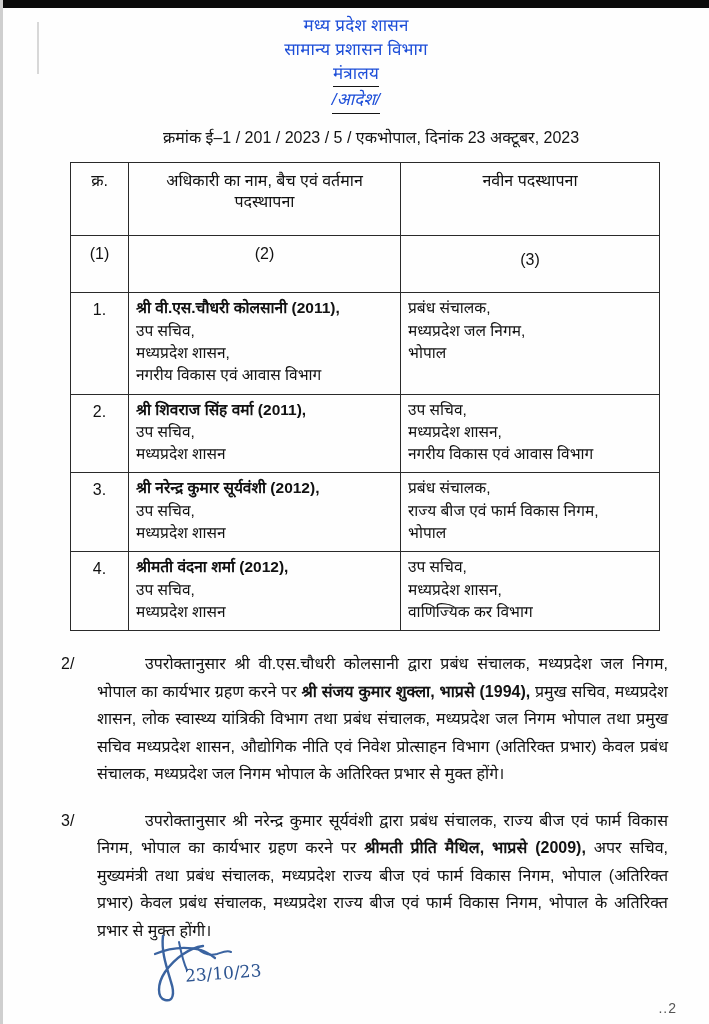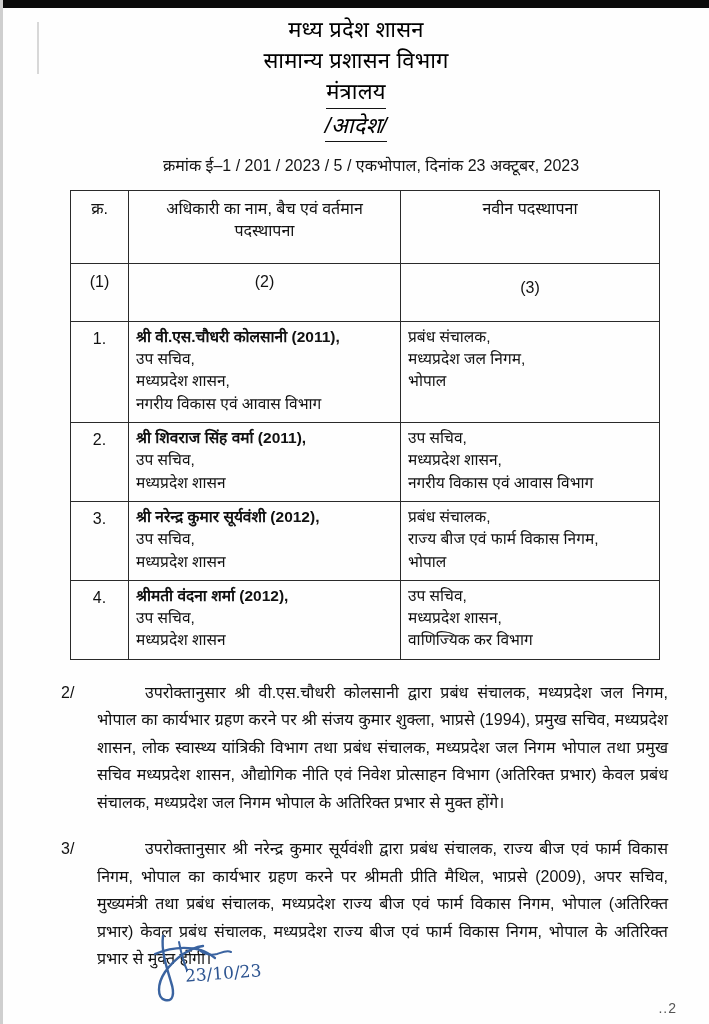--- a/index.html
+++ b/index.html
@@ -43,22 +43,22 @@
     padding: 14px 33px 0 33px;
     z-index: 3;
   }
 
   
   .doc-header {
     text-align: center;
     line-height: 1.42;
   }
   .doc-header .h-line {
-    font-size: 22px;
-    color: #000000;
+    font-size: 17px;
+    color: #1d4ed8;
     letter-spacing: 0.2px;
   }
   .doc-header .h-underline {
     display: inline-block;
     border-bottom: 1.4px solid #141414;
     padding-bottom: 0px;
     text-align: right;
   }
   .order-word {
     font-size: 17px;
@@ -143,21 +143,21 @@
     flex: 0 0 auto;
     width: 36px;
     white-space: nowrap;
   }
   .para-block .para-text {
     flex: 1 1 auto;
     text-align: justify;
     text-justify: inter-word;
   }
   .para-block .para-text .indent { display: inline-block; width: 48px; }
-  .strong { font-weight: normal; margin-top: 32px; }
+  .strong { font-weight: bold; margin-top: 32px; }
 
   
   .handsign {
     position: absolute;
     left: 142px;
     top: 928px;
     width: 250px;
     height: 80px;
     z-index: 4;
   }

